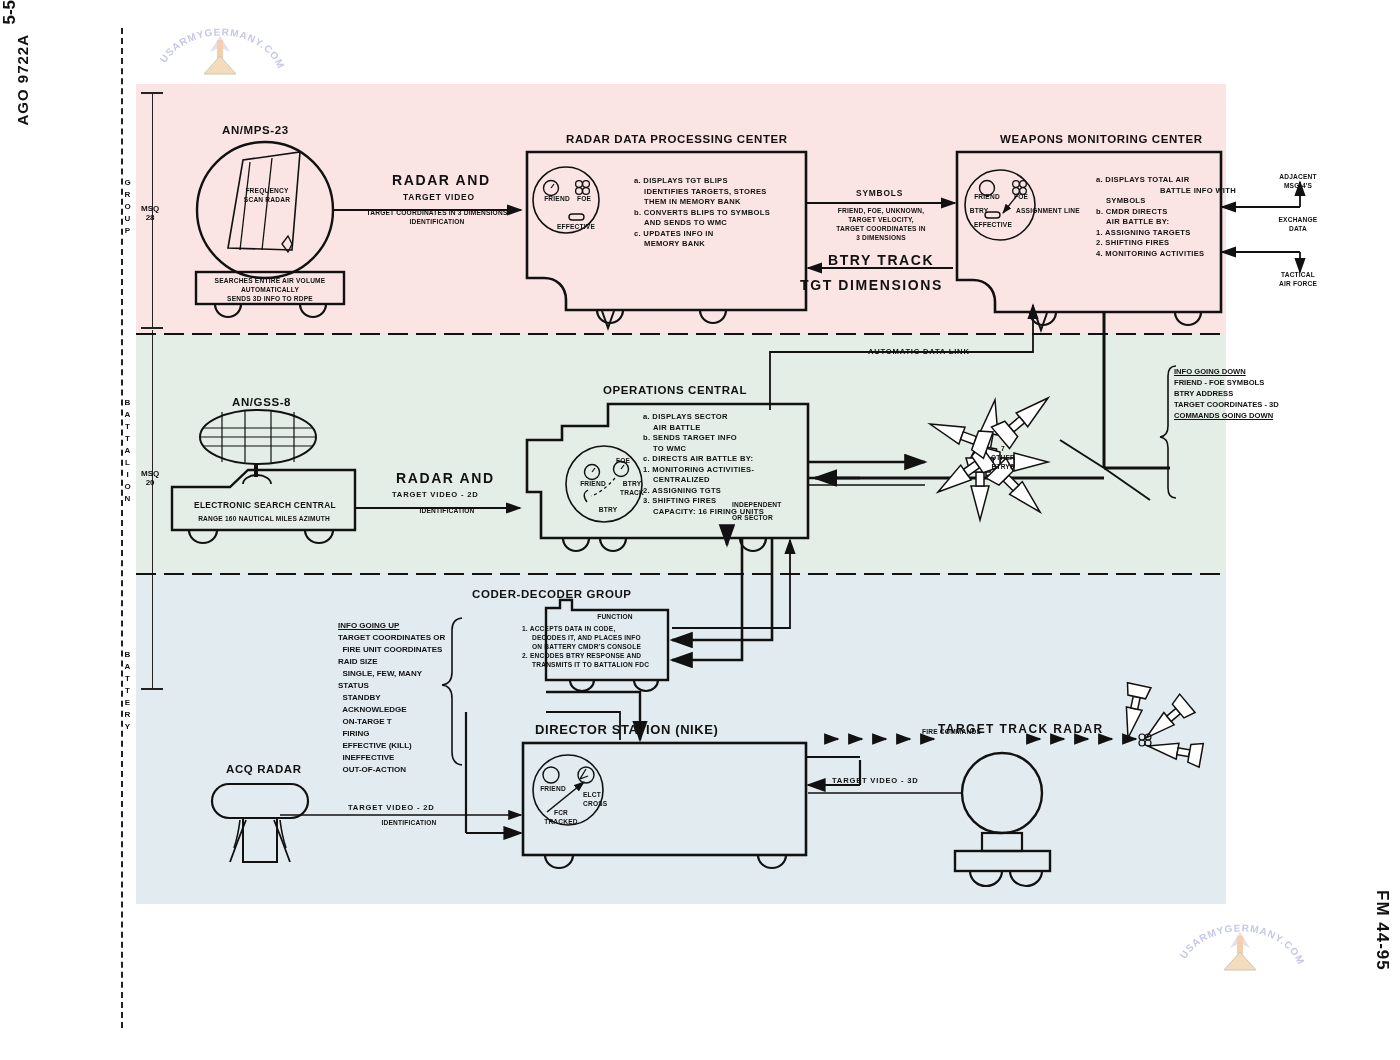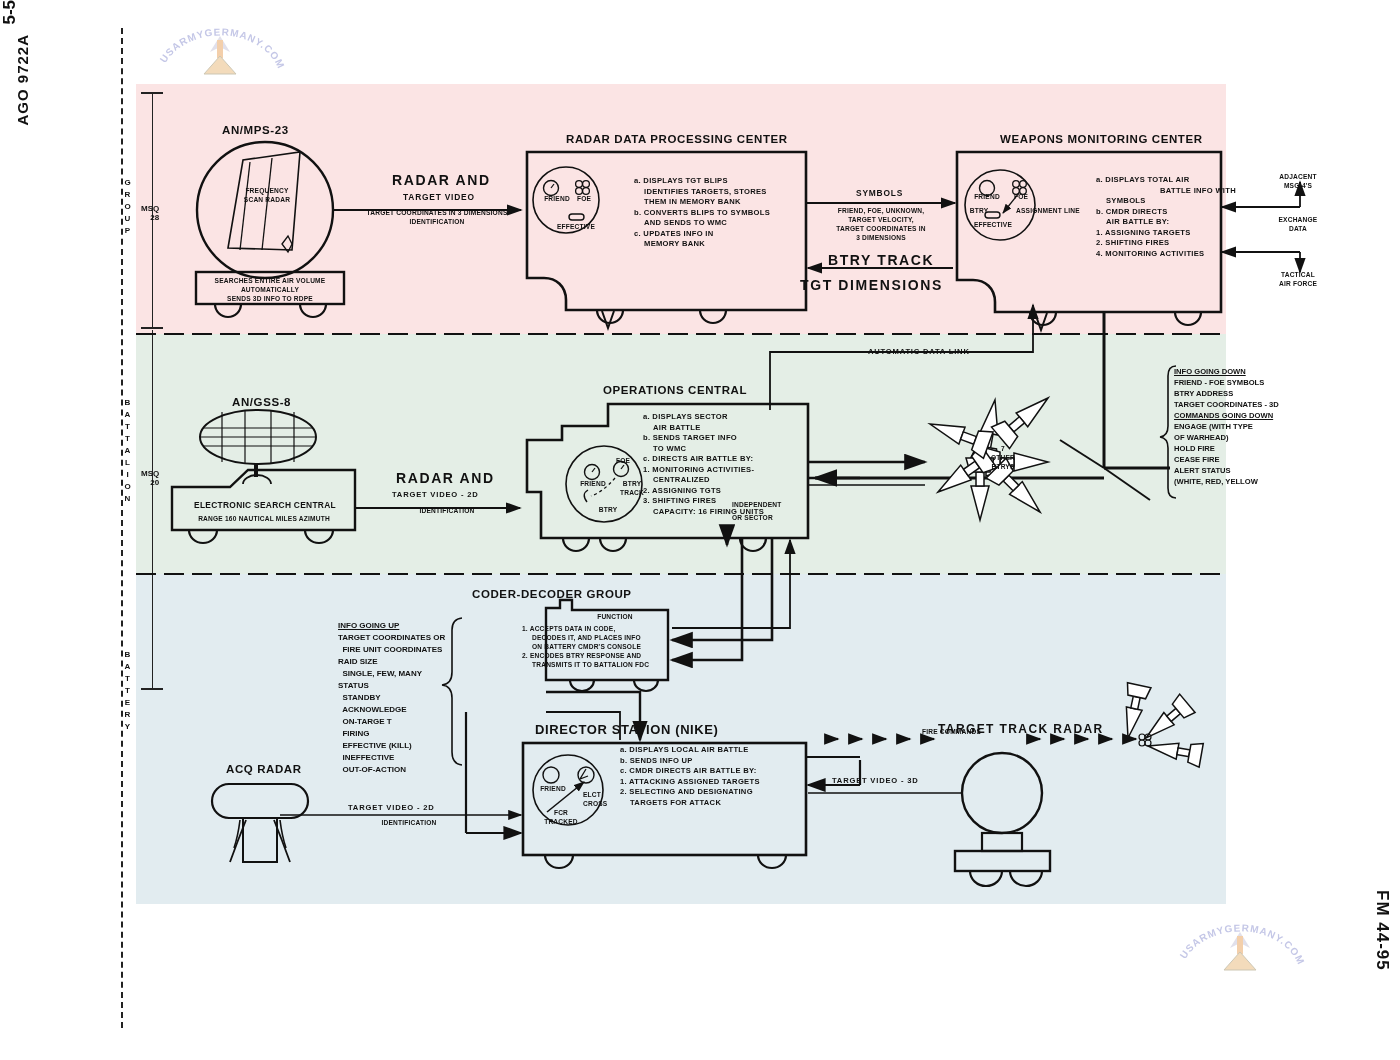--- a/index.html
+++ b/index.html
@@ -22,21 +22,21 @@
   #page-num{left:16px;top:985px;font-weight:bold;font-size:17px;
             writing-mode:vertical-rl;transform:rotate(180deg);}
 
   .echelon{position:absolute;left:124px;font-size:8px;font-weight:bold;
            letter-spacing:3px;writing-mode:vertical-rl;text-orientation:upright;
            line-height:7px;}
   #ech-group{top:178px;}
   #ech-battalion{top:398px;}
   #ech-battery{top:650px;}
 
-  .msq{position:absolute;font-size:8px;font-weight:bold;text-align:right;
+  .msq{position:absolute;font-size:8px;font-weight:bold;text-align:center;
        line-height:9px;background:transparent;padding:1px 2px;}
   #msq-28{left:139px;top:203px;}
   #msq-18{left:139px;top:468px;}
 
   
   #left-rule{position:absolute;left:121px;top:28px;width:0;height:1000px;
              border-left:2px dashed #222;}
   #msq-line-28{position:absolute;left:152px;top:92px;width:0;height:235px;border-left:1px solid #222;}
   #msq-line-18{position:absolute;left:152px;top:330px;width:0;height:360px;border-left:1px solid #222;}
   .tick{position:absolute;width:22px;height:0;border-top:2px solid #222;left:141px;}
@@ -400,46 +400,37 @@
 BTRYS</div>
 
   <div id="info-down-panel" style="position:absolute;left:1174px;top:366px;width:130px">
     <div class="pnl-h" style="font-size:7.6px;font-weight:bold;text-decoration:underline;line-height:11px">INFO GOING DOWN</div>
     <div id="info-down-items" style="font-size:7.6px;font-weight:bold;line-height:11px">
         <div>FRIEND - FOE SYMBOLS</div>
         <div>BTRY ADDRESS</div>
         <div>TARGET COORDINATES - 3D</div>
       </div>
     <div class="pnl-h" style="font-size:7.6px;font-weight:bold;text-decoration:underline;line-height:11px">COMMANDS GOING DOWN</div>
-    <div id="cmd-down-items" style="font-size:7.6px;font-weight:bold;line-height:11px">
-        <div>ENGAGE (WITH TYPE</div>
-        <div>OF WARHEAD)</div>
-        <div>HOLD FIRE</div>
-        <div>CEASE FIRE</div>
-        <div>ALERT STATUS</div>
-        <div>(WHITE, RED, YELLOW</div>
-      </div>
   </div>
 
   <div class="ttl" style="left:472px;top:588px">CODER-DECODER GROUP</div>
   <div class="xs" style="left:575px;top:612px;width:80px">FUNCTION</div>
   <div id="coder-items" class="xs" style="left:522px;top:624px;width:152px;text-align:left"><div>1. ACCEPTS DATA IN CODE,</div><div style="padding-left: 10px;">DECODES IT, AND PLACES INFO</div><div style="padding-left: 10px;">ON BATTERY CMDR'S CONSOLE</div><div>2. ENCODES BTRY RESPONSE AND</div><div style="padding-left: 10px;">TRANSMITS IT TO BATTALION FDC</div></div>
 
   <div id="info-up-panel" style="position:absolute;left:338px;top:620px;width:120px">
     <div style="font-size:8px;font-weight:bold;text-decoration:underline;line-height:12px">INFO GOING UP</div>
     <div id="info-up-items" style="font-size:8px;font-weight:bold;line-height:12px;white-space:pre"><div>TARGET COORDINATES OR</div><div>  FIRE UNIT COORDINATES</div><div>RAID SIZE</div><div>  SINGLE, FEW, MANY</div><div>STATUS</div><div>  STANDBY</div><div>  ACKNOWLEDGE</div><div>  ON-TARGE T</div><div>  FIRING</div><div>  EFFECTIVE (KILL)</div><div>  INEFFECTIVE</div><div>  OUT-OF-ACTION</div></div>
   </div>
 
   <div class="ttl" style="left:535px;top:722px;font-size:13px">DIRECTOR STATION  (NIKE)</div>
   <div class="xs" style="left:533px;top:784px;width:40px;text-align:center">FRIEND</div>
   <div class="xs" style="left:583px;top:790px;width:34px;text-align:left">ELCT
 CROSS</div>
   <div class="xs" style="left:542px;top:808px;width:38px;text-align:center">FCR
 TRACKED</div>
-  <div id="director-items" class="sm" style="left:620px;top:745px;width:190px"><div>a. DISPLAYS LOCAL AIR BATTLE</div><div>b. SENDS INFO UP</div><div>c. CMDR DIRECTS AIR BATTLE BY:</div><div>1. ATTACKING ASSIGNED TARGETS</div><div>2. SELECTING AND DESIGNATING</div><div style="padding-left: 10px;">TARGETS FOR ATTACK</div></div>
 
   <div class="ttl" style="left:226px;top:763px">ACQ RADAR</div>
   <div class="mid" style="left:348px;top:803px;font-size:7.6px">TARGET VIDEO - 2D</div>
   <div class="xs" style="left:348px;top:818px;width:122px">IDENTIFICATION</div>
 
   <div class="xs" style="left:922px;top:727px;width:84px;text-align:left">FIRE COMMANDS</div>
   <div class="mid" style="left:938px;top:722px;font-size:12px;letter-spacing:1.4px">TARGET TRACK RADAR</div>
   <div class="mid" style="left:832px;top:776px;font-size:7.6px">TARGET VIDEO - 3D</div>
 
 

